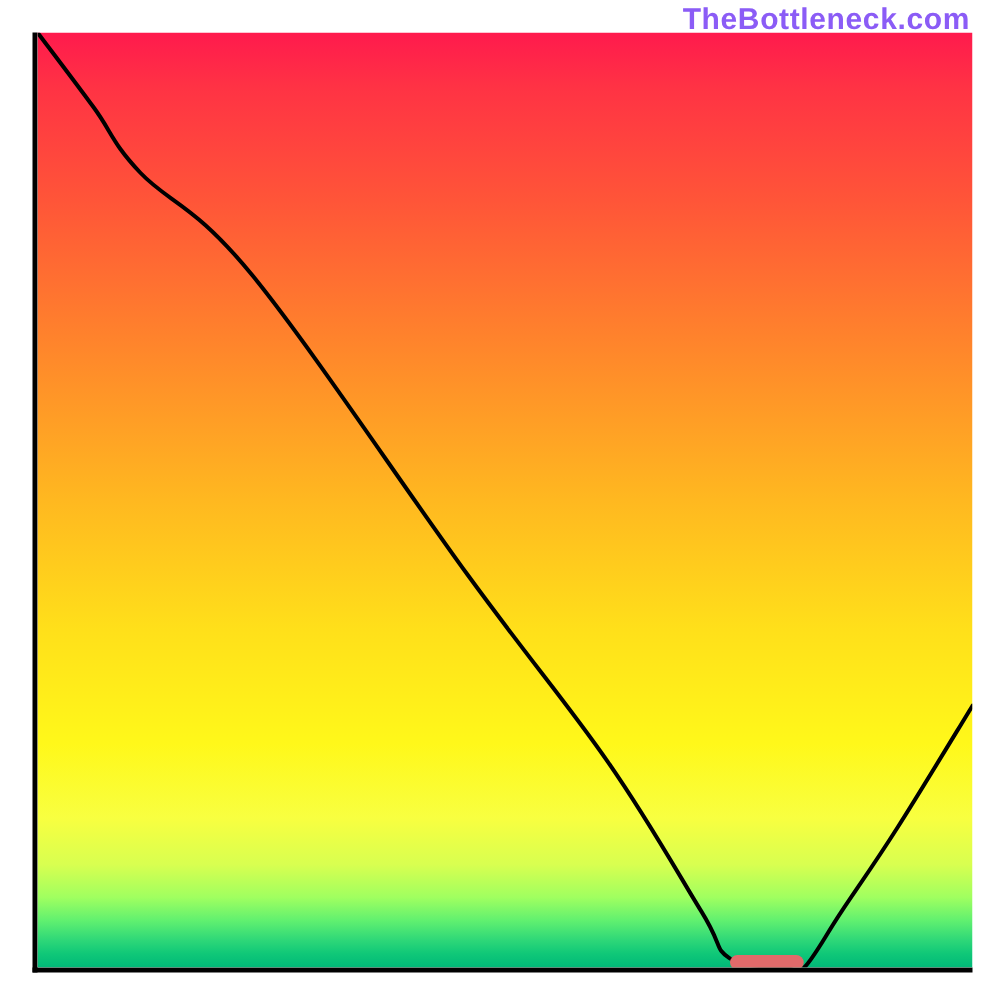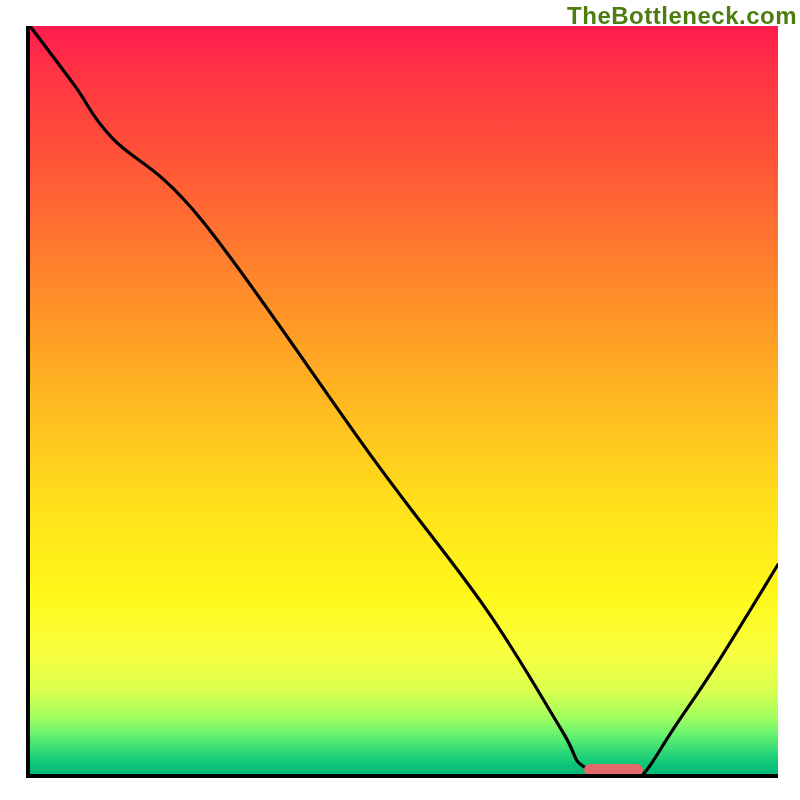--- a/index.html
+++ b/index.html
@@ -11,24 +11,24 @@
     font-family: Arial, Helvetica, sans-serif;
   }
   .container {
     position: relative;
     width: 800px;
     height: 800px;
   }
   .watermark {
     position: absolute;
     top: 2px;
-    right: 3px;
+    right: 24px;
     font-size: 24px;
     font-weight: bold;
-    color: #4d7c0f;
+    color: #8b5cf6;
     letter-spacing: 0.5px;
   }
   .plot-area {
     position: absolute;
     left: 26px;
     top: 26px;
     width: 752px;
     height: 752px;
     border-left: 4px solid #000;
     border-bottom: 4px solid #000;

